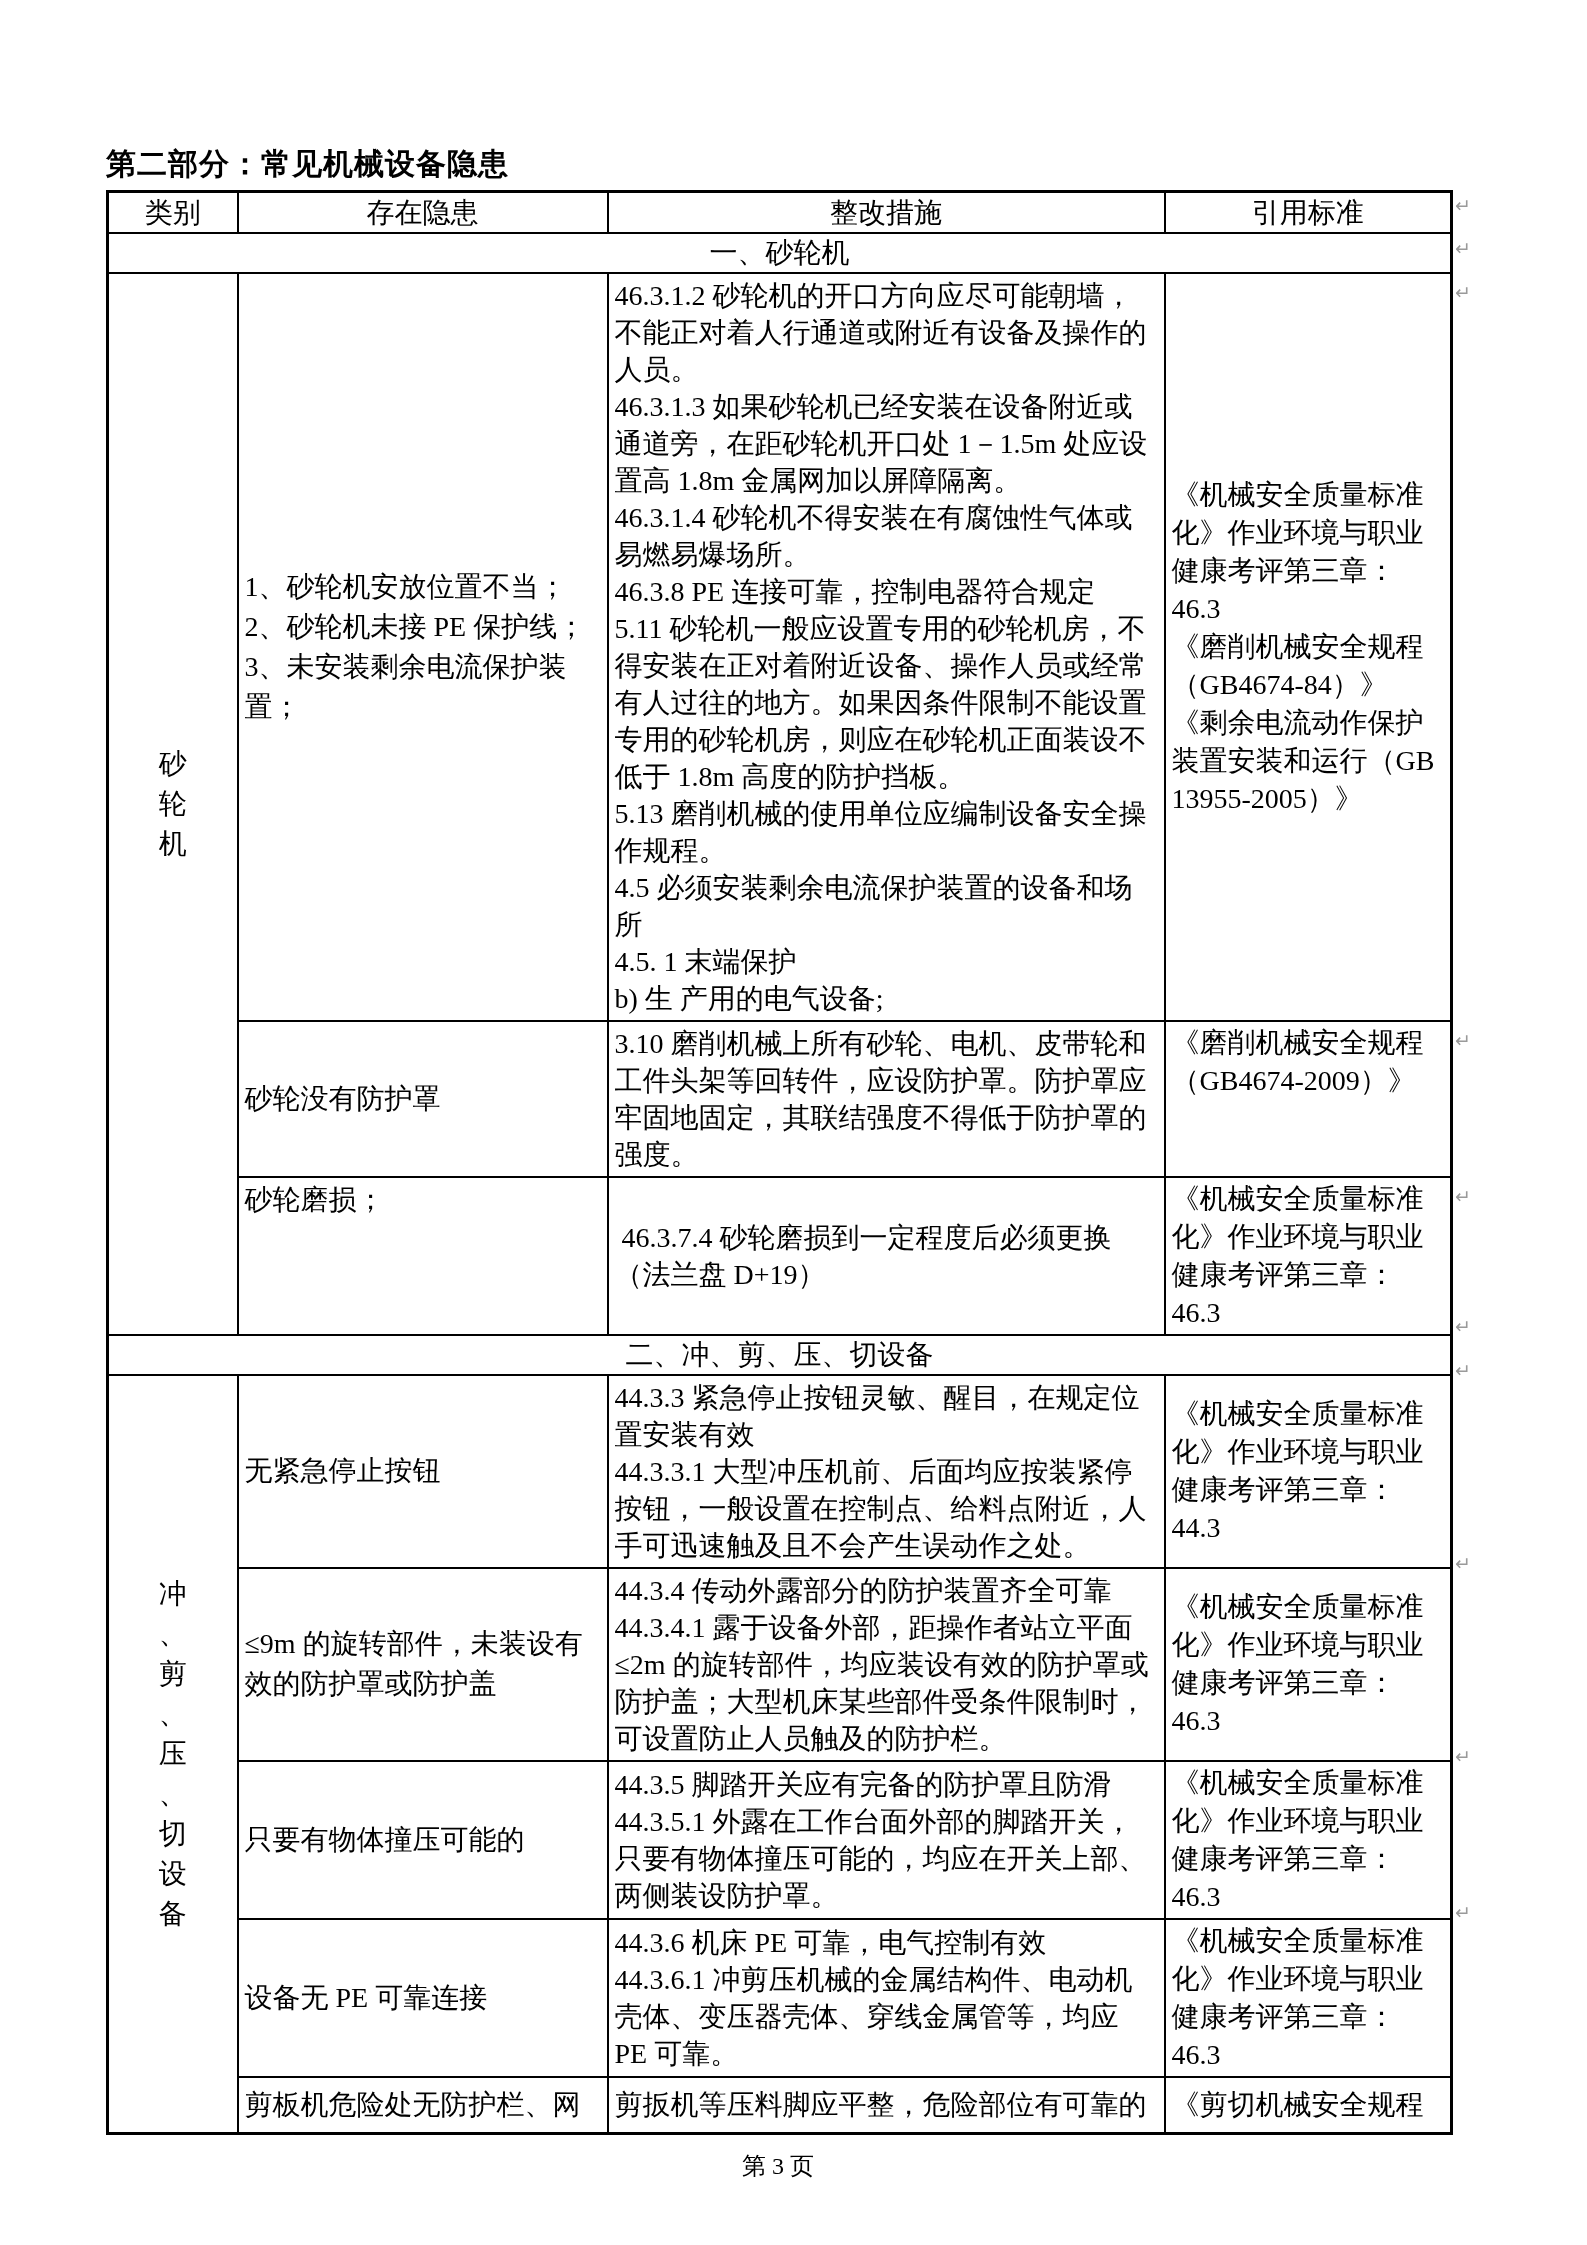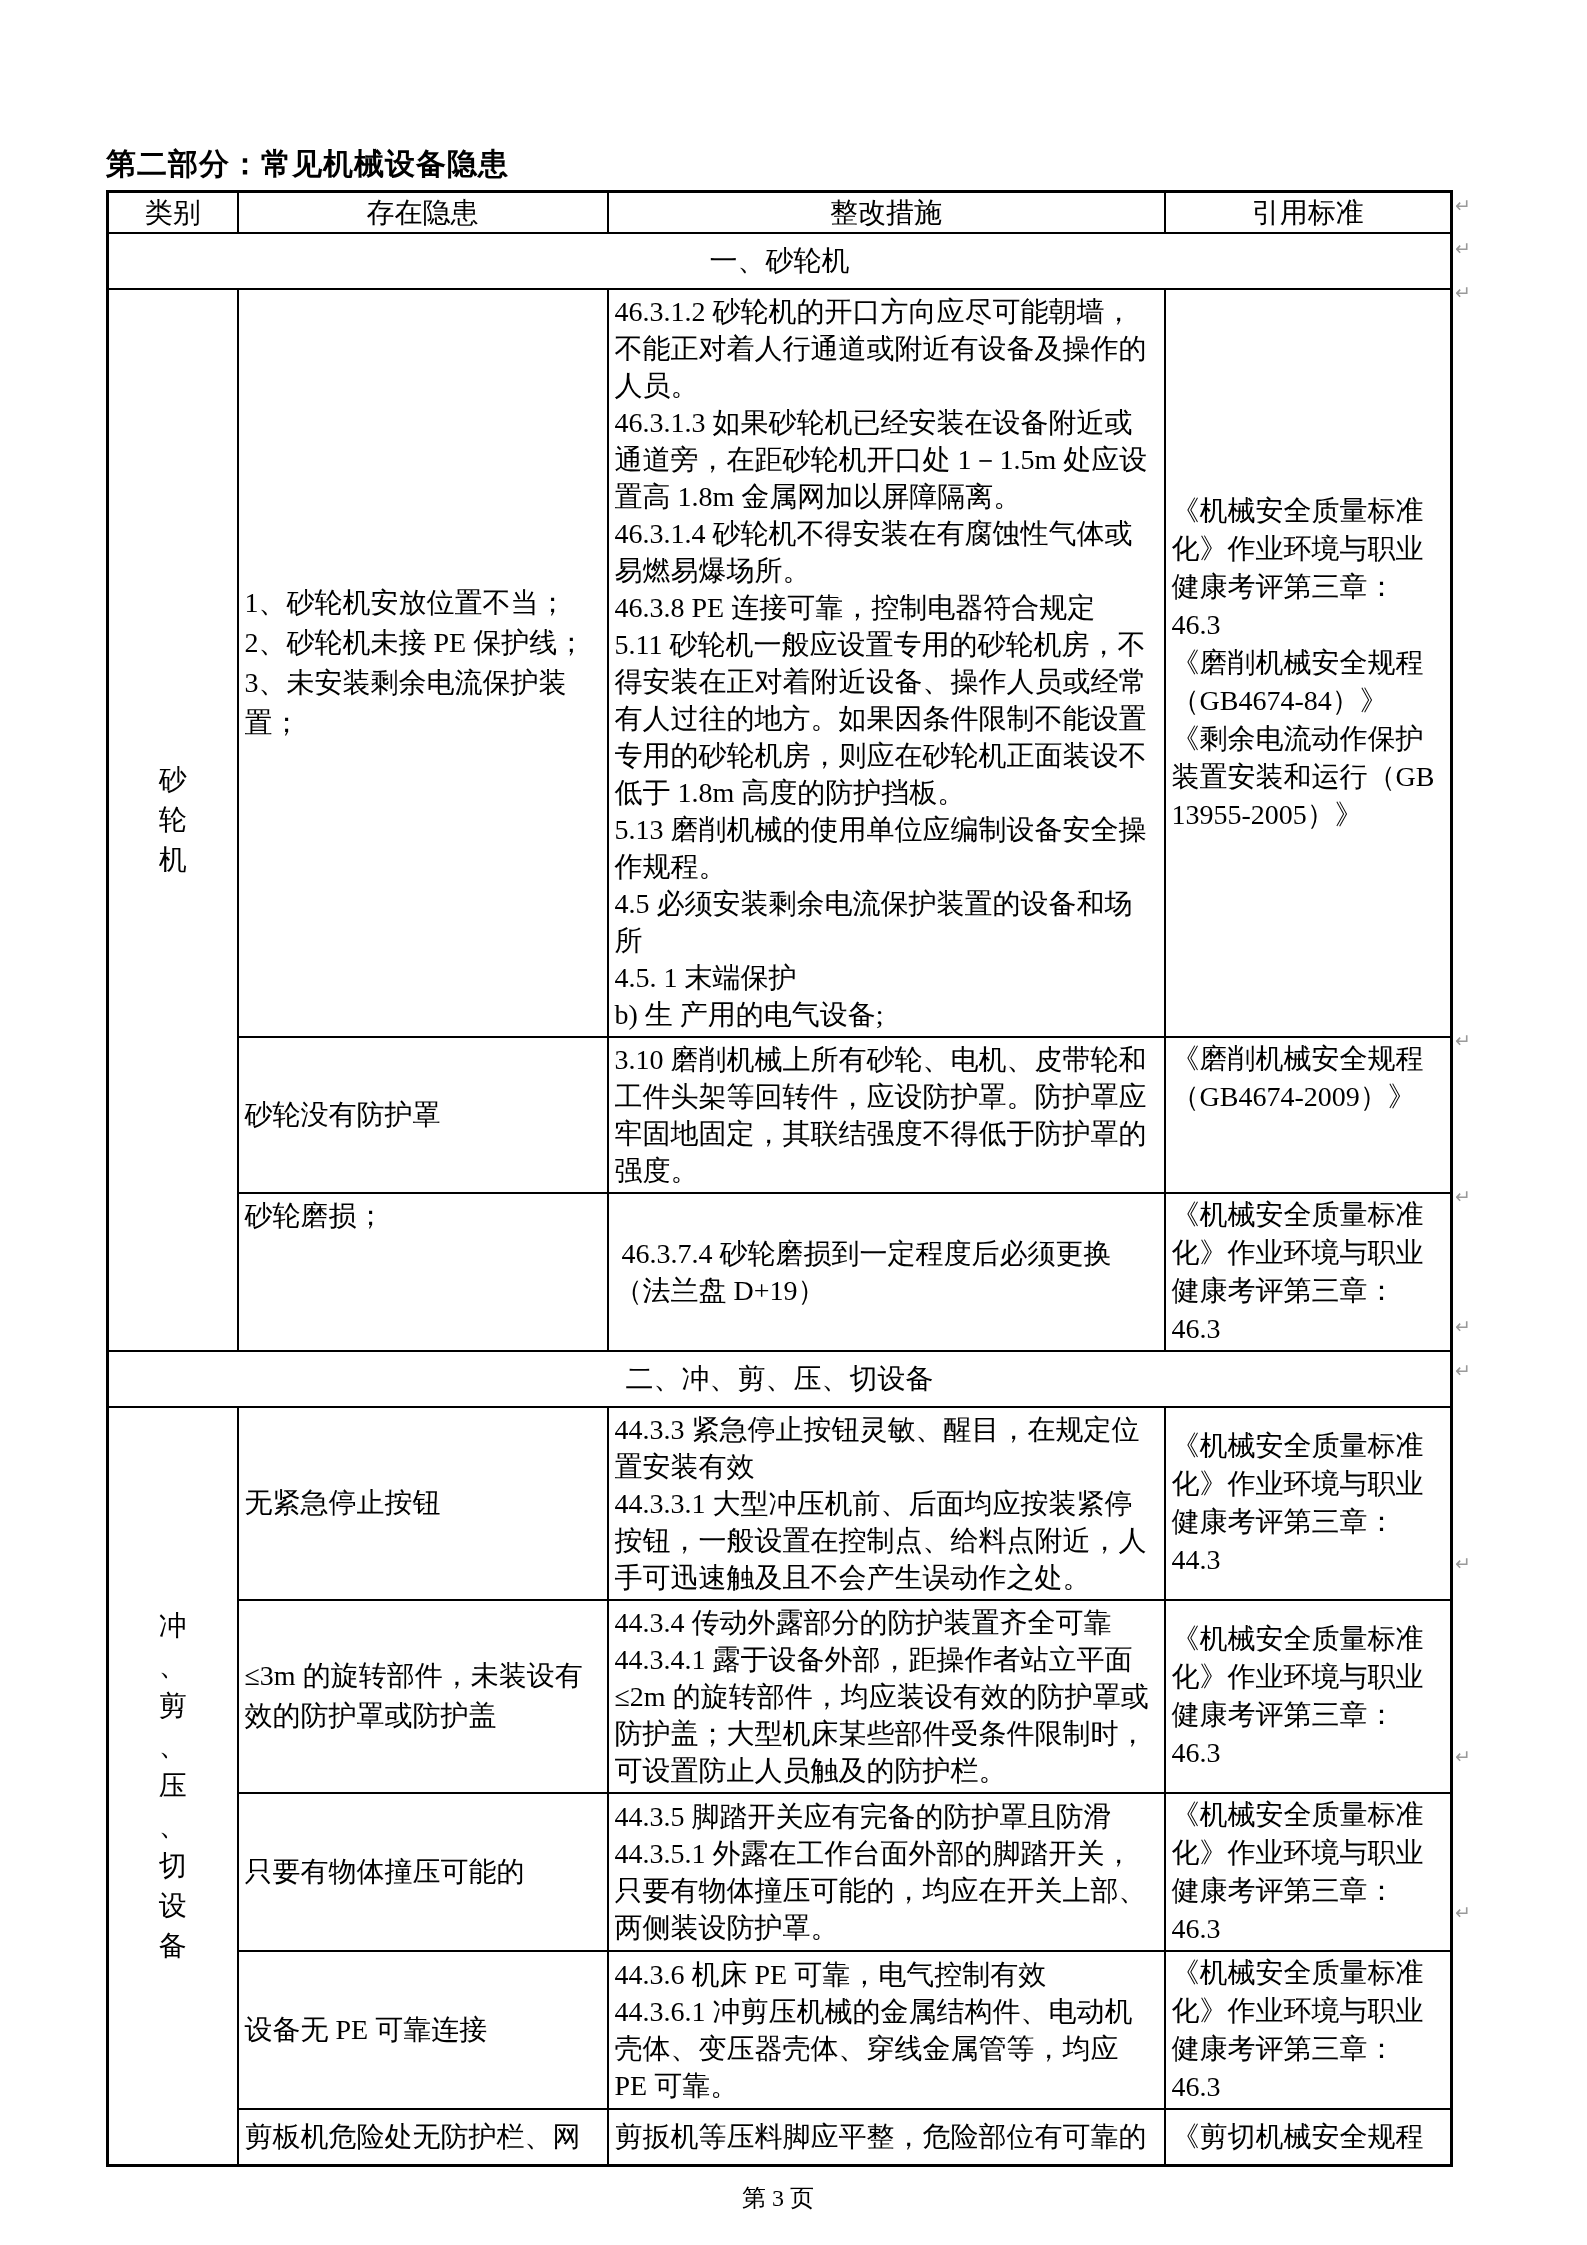--- a/index.html
+++ b/index.html
@@ -36,21 +36,21 @@
   table.hazards td {
     border: 2px solid #000;
     vertical-align: middle;
     font-size: 28px;
     line-height: 37px;
     padding: 2px 6px;
     overflow: hidden;
   }
   tr.header-row { height: 41px; }
   tr.header-row td { text-align: center; padding: 0 4px; }
-  tr.section-row { height: 56px; }
+  tr.section-row { height: 40px; }
   tr.section-row td { text-align: center; padding: 0; }
   td.cat { text-align: center; padding: 0; }
   td.cat .vchar { line-height: 40px; font-size: 28px; }
   td.hazard { padding: 2px 8px 2px 16px; }
   td.hazard p { margin: 0; line-height: 40px; }
   td.measures {
     vertical-align: top;
     padding: 3px 8px 3px 13px;
   }
   td.measures p { margin: 0; white-space: pre-wrap; }
@@ -175,21 +175,21 @@
           <p>44.3.3 紧急停止按钮灵敏、醒目，在规定位置安装有效</p>
           <p>44.3.3.1 大型冲压机前、后面均应按装紧停按钮，一般设置在控制点、给料点附近，人手可迅速触及且不会产生误动作之处。</p>
         </td>
         <td class="standards">
           <p>《机械安全质量标准化》作业环境与职业健康考评第三章：44.3</p>
         </td>
       </tr>
 
       <tr style="height:193px">
         <td class="hazard">
-          <p>≤3m 的旋转部件，未装设有效的防护罩或防护盖</p>
+          <p>≤9m 的旋转部件，未装设有效的防护罩或防护盖</p>
         </td>
         <td class="measures">
           <p>44.3.4 传动外露部分的防护装置齐全可靠</p>
           <p>44.3.4.1 露于设备外部，距操作者站立平面≤2m 的旋转部件，均应装设有效的防护罩或防护盖；大型机床某些部件受条件限制时，可设置防止人员触及的防护栏。</p>
         </td>
         <td class="standards">
           <p>《机械安全质量标准化》作业环境与职业健康考评第三章：46.3</p>
         </td>
       </tr>
 

